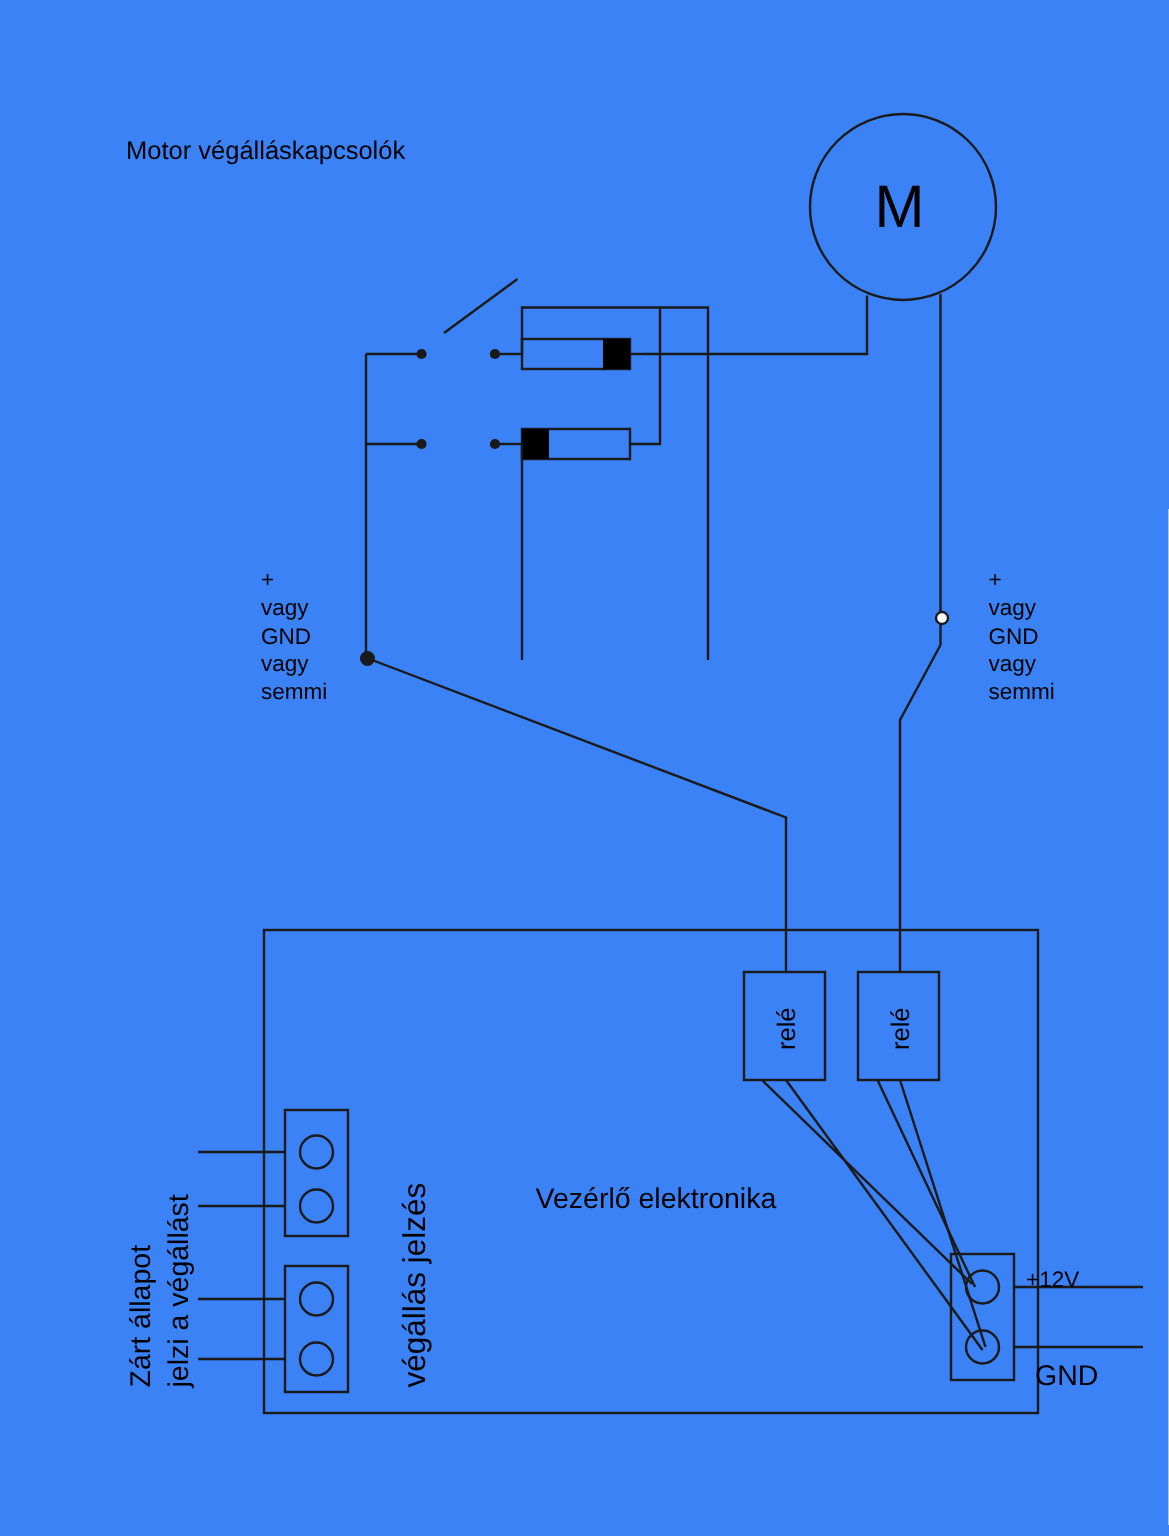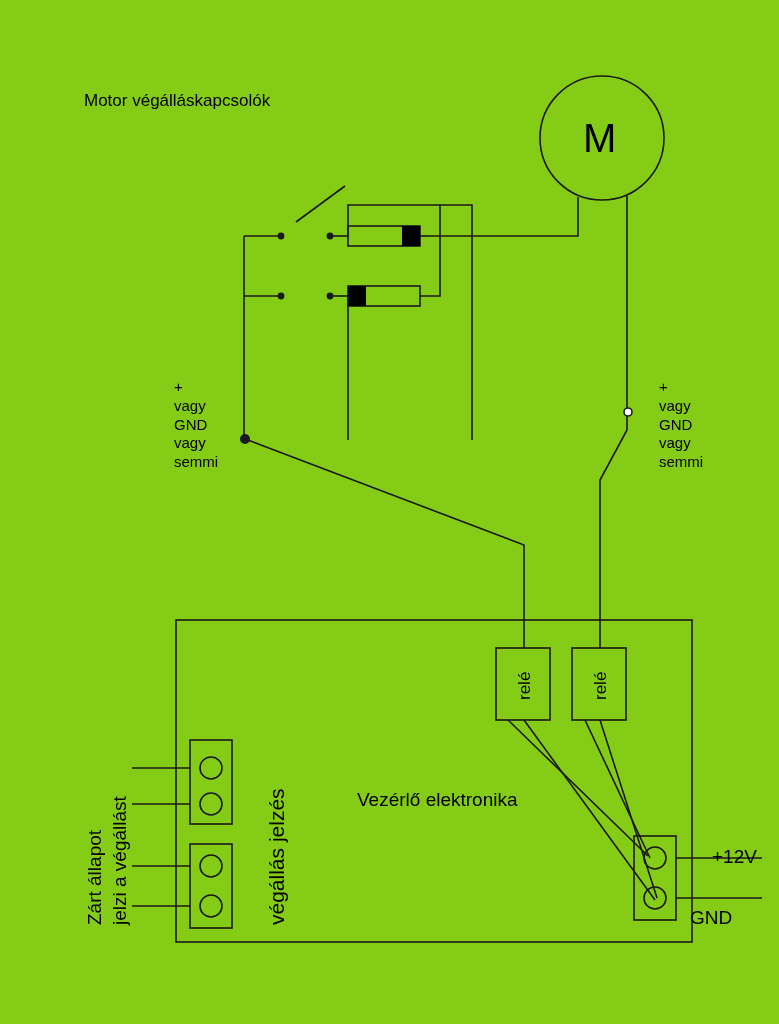--- a/index.html
+++ b/index.html
@@ -4,21 +4,21 @@
 <style>
   html, body {
     margin: 0;
     padding: 0;
     background: #ffffff;
   }
   #stage {
     position: relative;
     width: 779px;
     height: 1024px;
-    background: #84cc16;
+    background: #3b82f6;
     font-family: "Liberation Sans", sans-serif;
     overflow: hidden;
   }
   svg.diagram {
     position: absolute;
     left: 0;
     top: 0;
     width: 779px;
     height: 1024px;
   }
@@ -143,17 +143,17 @@
 
   <div class="lbl t-med rot90" style="left:590px; top:700px;">relé</div>
 
   <div class="lbl" style="left:357px; top:788px; font-size:19px;">Vezérlő elektronika</div>
 
   <div class="lbl rot90" style="left:264px; top:925px; font-size:21px;">végállás jelzés</div>
 
   <div class="lbl rot90" style="left:83px; top:925px; font-size:19px; line-height:1.3;">Zárt állapot
 jelzi a végállást</div>
 
-  <div class="lbl" style="left:712px; top:845px; font-size:19px;">+12V</div>
+  <div class="lbl" style="left:684px; top:845px; font-size:15px;">+12V</div>
 
   <div class="lbl" style="left:690px; top:906px; font-size:19px;">GND</div>
 
 </div>
 
 </body></html>

